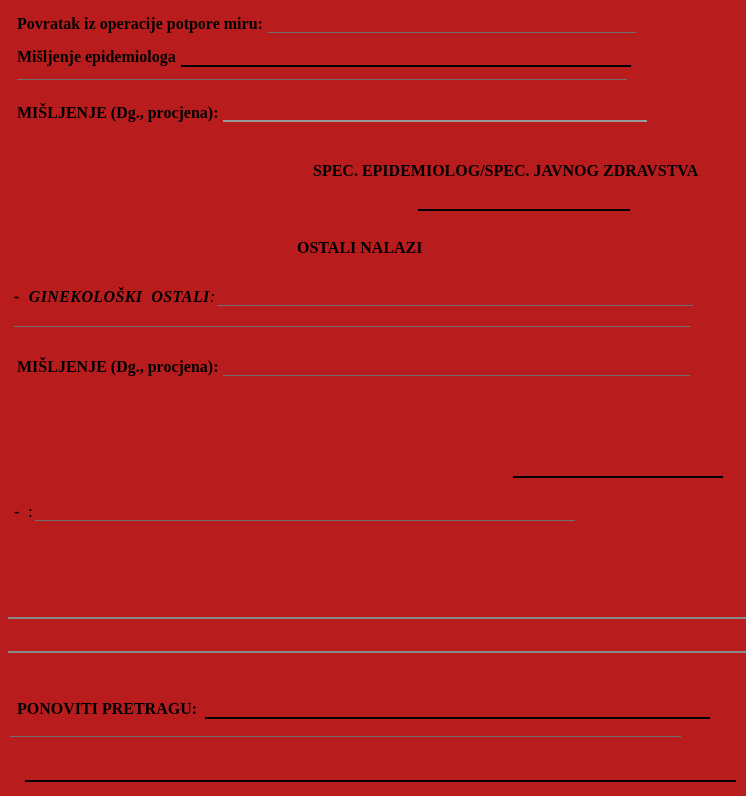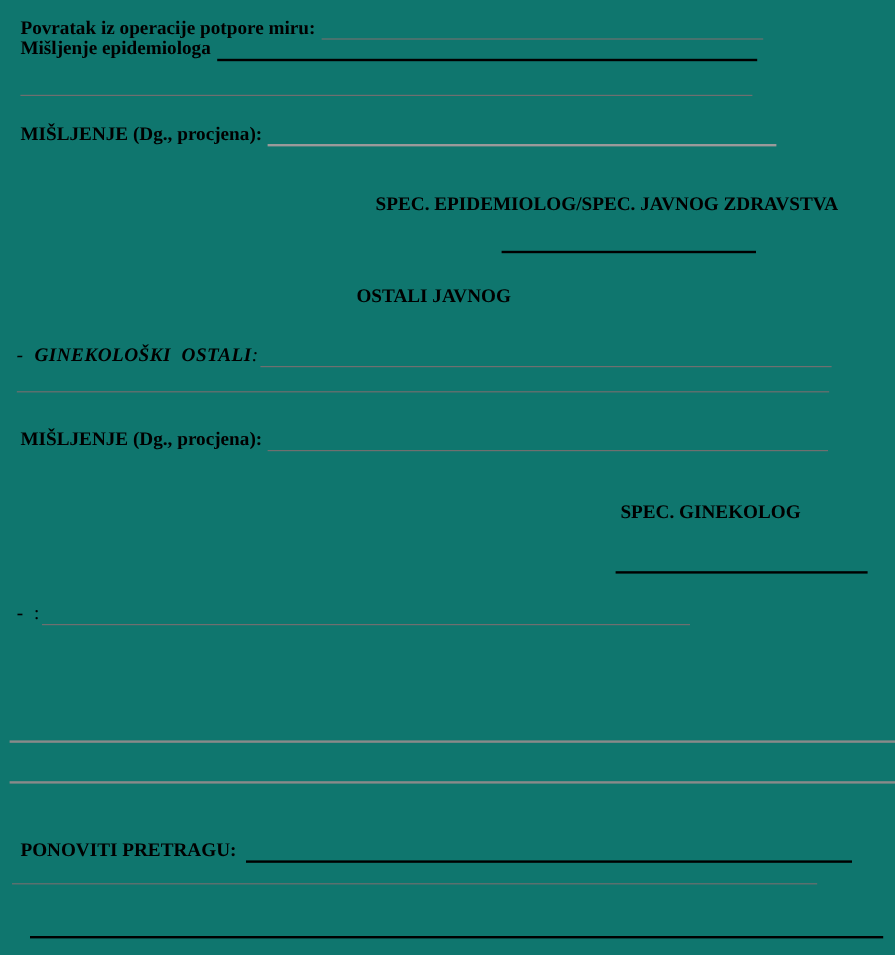--- a/index.html
+++ b/index.html
@@ -1,19 +1,19 @@
 <!DOCTYPE html>
 <html><head>
 <meta charset="utf-8">
 <style>
   html,body{margin:0;padding:0;background:#ffffff;}
   #page{
     position:relative;
     width:746px;height:796px;
-    background:#0f766e;
+    background:#b91c1c;
     font-family:"Liberation Serif","DejaVu Serif",serif;
     color:#000000;
     overflow:hidden;
   }
   .row{
     position:absolute;
     display:flex;
     align-items:flex-end;
     height:22px;
   }
@@ -50,53 +50,52 @@
 </head>
 <body>
 
 <div id="page">
 
   <div class="row" style="left:17px;top:13px;width:619px">
     <span class="lbl">Povratak iz operacije potpore miru:</span>
     <span class="fill"></span>
   </div>
 
-  <div class="row" style="left:17px;top:30px;width:614px">
+  <div class="row" style="left:17px;top:46px;width:614px">
     <span class="lbl">Mišljenje epidemiologa</span>
     <span class="fill dark"></span>
   </div>
 
   <div class="hline" style="left:17px;top:79px;width:610px"></div>
 
   <div class="row" style="left:17px;top:102px;width:630px">
     <span class="lbl">MIŠLJENJE (Dg., procjena):</span>
     <span class="fill" style="border-bottom-width:2px;border-bottom-color:#9a9a9a"></span>
   </div>
 
   <div class="heading" style="left:313px;top:160px">SPEC. EPIDEMIOLOG/SPEC. JAVNOG ZDRAVSTVA</div>
 
   <div class="hline dark" style="left:418px;top:209px;width:212px"></div>
 
-  <div class="heading" style="left:297px;top:237px">OSTALI JAVNOG</div>
+  <div class="heading" style="left:297px;top:237px">OSTALI NALAZI</div>
 
   <div class="row" style="left:14px;top:286px;width:679px">
     <span class="lbl ital dash">-</span>
     <span class="lbl ital">GINEKOLOŠKI  OSTALI</span>
     <span class="lbl ital thin">:</span>
     <span class="fill" style="margin-left:2px"></span>
   </div>
 
   <div class="hline" style="left:14px;top:326px;width:677px"></div>
 
   <div class="row" style="left:17px;top:356px;width:673px">
     <span class="lbl">MIŠLJENJE (Dg., procjena):</span>
     <span class="fill"></span>
   </div>
 
-  <div class="heading" style="left:517px;top:417px">SPEC. GINEKOLOG</div>
 
   <div class="hline dark" style="left:513px;top:476px;width:210px"></div>
 
   <div class="row" style="left:14px;top:501px;width:561px">
     <span class="lbl dash">-</span>
     <span class="lbl thin">:</span>
     <span class="fill" style="margin-left:2px"></span>
   </div>
 
 

